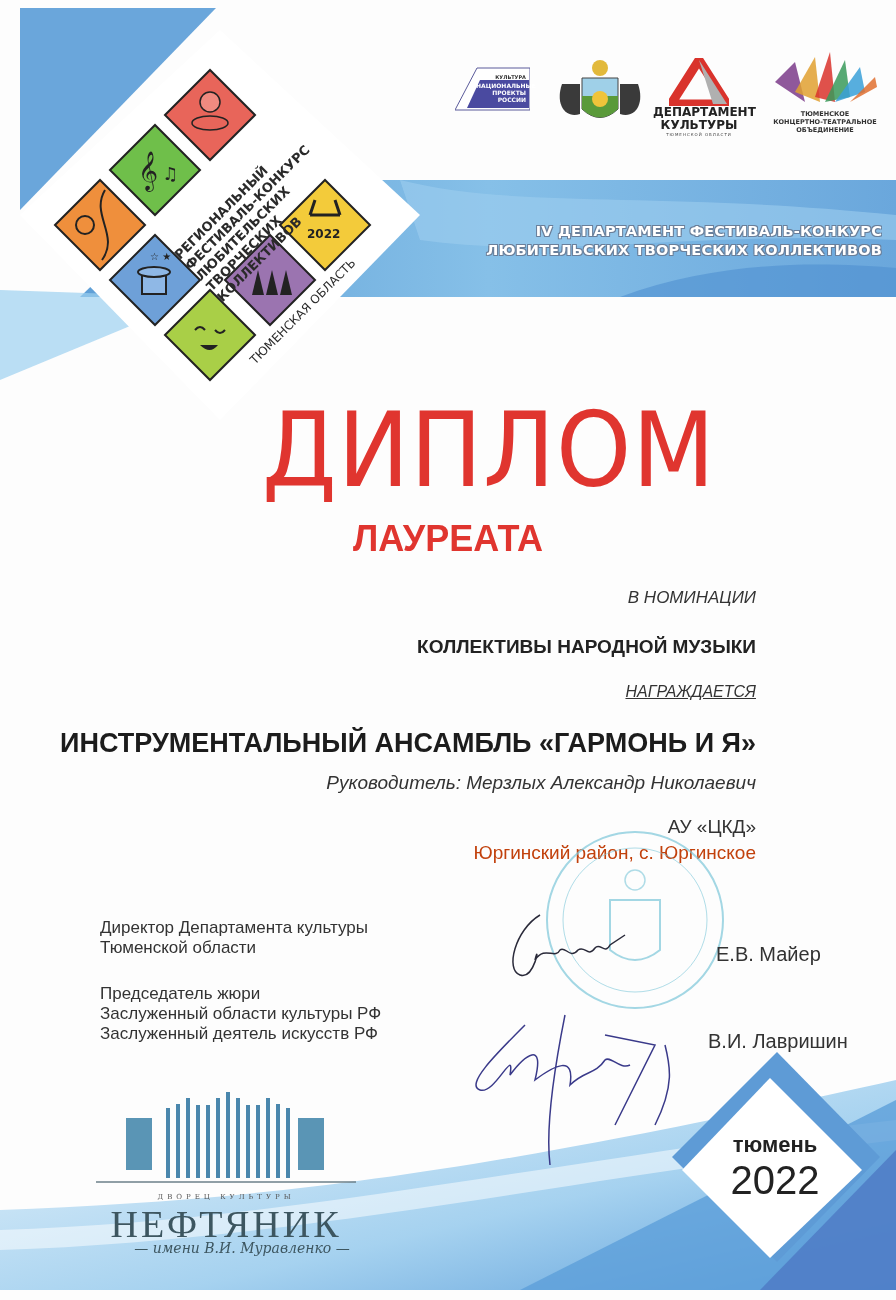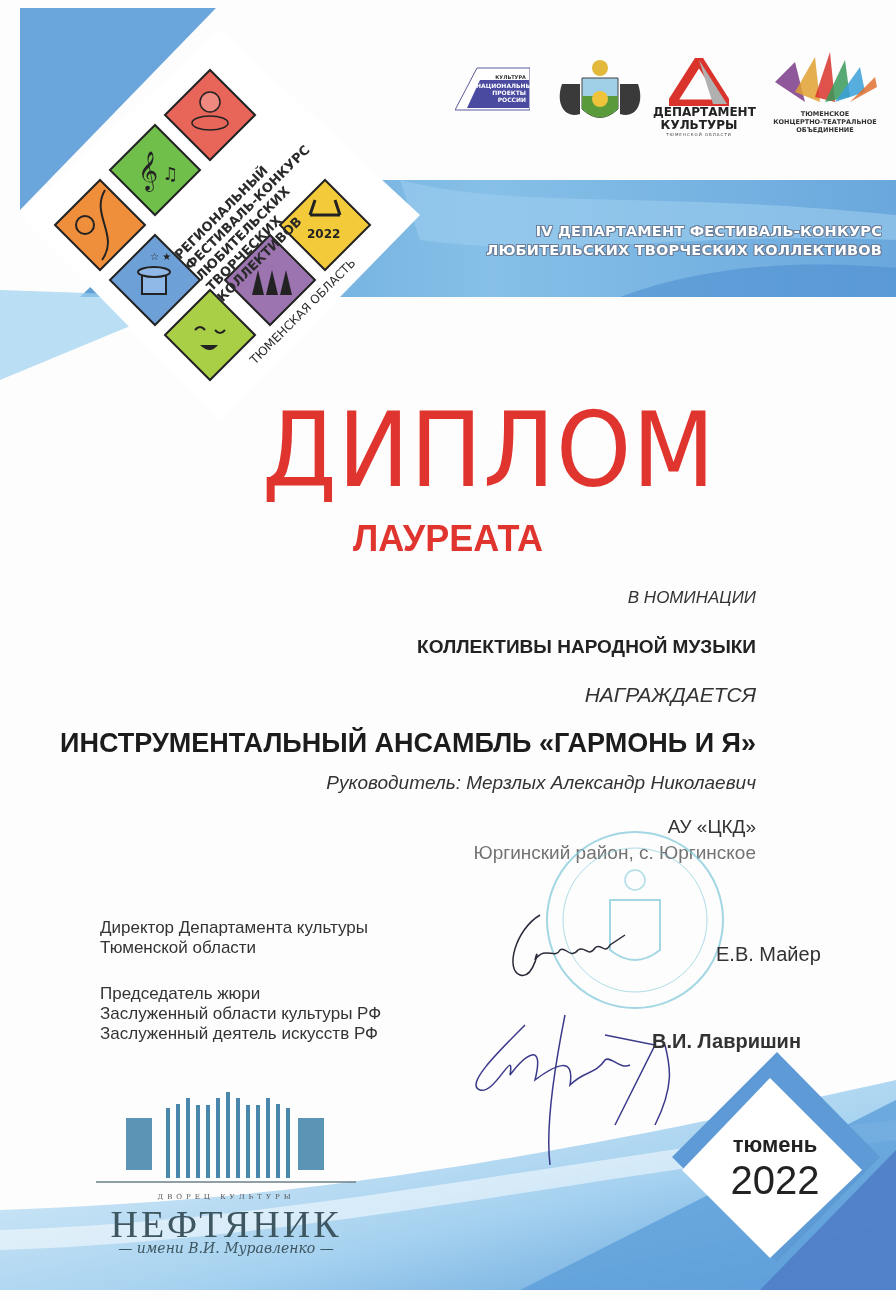--- a/index.html
+++ b/index.html
@@ -25,37 +25,37 @@
   .banner-title { position: absolute; left: 482px; top: 222px; width: 400px; text-align: right; color: #fff;
     font-family: "DejaVu Sans", sans-serif; font-weight: bold; font-size: 14.5px; line-height: 19px; letter-spacing: 0.2px;
     text-shadow: -1px -1px 0 #6a7f9a, 1px -1px 0 #6a7f9a, -1px 1px 0 #6a7f9a, 1px 1px 0 #6a7f9a; }
 
   .diploma { position: absolute; left: 262px; top: 395px; width: 400px; text-align: center;
     font-family: "DejaVu Sans", sans-serif; font-size: 104px; color: #e0352f; letter-spacing: 1px; line-height: 110px; font-weight: normal; transform: scaleX(0.92); transform-origin: left; }
   .laureate { position: absolute; left: 0; width: 896px; top: 518px; text-align: center; font-family: "Liberation Sans", sans-serif; font-weight: bold; font-size: 36px; color: #e0352f; }
   .line { position: absolute; left: 0; width: 728px; text-align: right; margin-left: 28px; }
   .nom-label { top: 588px; font-family: "Liberation Sans", sans-serif; font-style: italic; font-size: 17px; color: #333; }
   .nom-value { top: 636px; font-family: "Liberation Sans", sans-serif; font-weight: bold; font-size: 19px; color: #222; }
-  .awarded { top: 683px; font-family: "Liberation Sans", sans-serif; font-style: italic; font-size: 21px; color: #333; }
+  .awarded { top: 683px; font-family: "Liberation Sans", sans-serif; font-style: italic; font-size: 16px; color: #333; text-decoration: underline; }
   .recipient { top: 728px; font-family: "Liberation Sans", sans-serif; font-weight: bold; font-size: 27px; color: #1c1c1c; }
   .leader { top: 772px; font-family: "Liberation Sans", sans-serif; font-style: italic; font-size: 19px; color: #333; }
   .org { top: 816px; font-family: "Liberation Sans", sans-serif; font-size: 19px; color: #333; }
-  .place { top: 842px; font-family: "Liberation Sans", sans-serif; font-size: 19px; color: #737373; }
+  .place { top: 842px; font-family: "Liberation Sans", sans-serif; font-size: 19px; color: #c2410c; }
 
   .sig-block { position: absolute; left: 100px; font-family: "Liberation Sans", sans-serif; font-size: 17px; line-height: 20px; color: #333; }
   .sig1 { top: 918px; }
   .sig2 { top: 984px; }
   .sig-name { position: absolute; font-family: "Liberation Sans", sans-serif; font-size: 20px; color: #333; }
   .name1 { left: 716px; top: 943px; }
-  .name2 { left: 652px; top: 1030px; font-weight: bold; }
+  .name2 { left: 708px; top: 1030px; }
 
   .neftyanik { position: absolute; left: 96px; top: 1090px; width: 260px; height: 170px; text-align: center; }
   .neftyanik .dk { position: absolute; top: 103px; left: 0; width: 100%; font-family: "DejaVu Serif", serif; font-size: 7px; letter-spacing: 4px; color: #555; }
   .neftyanik .nm { position: absolute; top: 112px; left: 0; width: 100%; font-family: "Liberation Serif", serif; font-size: 38px; letter-spacing: 3px; color: #3d5660; text-align: center; }
-  .neftyanik .im { position: absolute; top: 150px; left: 0; width: 100%; font-family: "DejaVu Serif", serif; font-style: italic; font-size: 14px; color: #3d5660; }
+  .neftyanik .im { position: absolute; top: 150px; left: 16px; width: 100%; font-family: "DejaVu Serif", serif; font-style: italic; font-size: 14px; color: #3d5660; }
 
   .city-year { position: absolute; left: 700px; top: 1132px; width: 150px; text-align: center; }
   .city-year .city { font-family: "Liberation Sans", sans-serif; font-weight: bold; font-size: 22px; color: #222; display: block; }
   .city-year .year { font-family: "Liberation Sans", sans-serif; font-size: 40px; color: #222; display: block; line-height: 44px; }
 
   .festival-logo { position: absolute; left: 10px; top: 20px; width: 420px; height: 420px; }
 </style>
 </head>
 <body>
 

